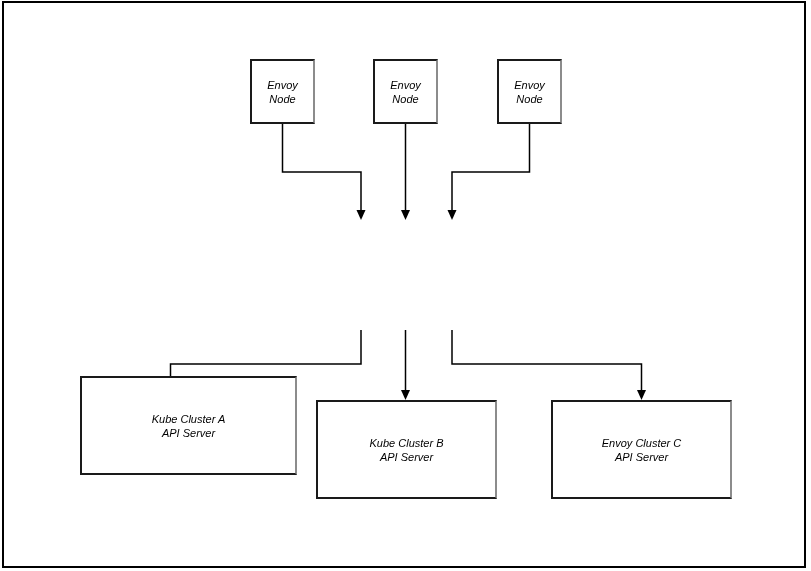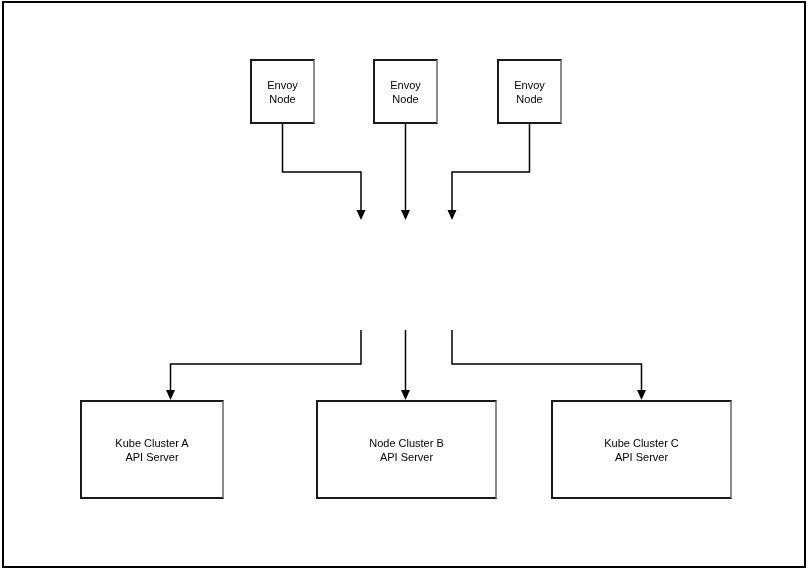--- a/index.html
+++ b/index.html
@@ -34,27 +34,28 @@
     display: flex;
     align-items: center;
     justify-content: center;
     text-align: center;
   }
   .node .label {
     font-size: 11px;
     line-height: 14px;
     color: #000000;
     white-space: pre-line;
+    font-style: italic;
   }
   
   .envoy-1   { left: 250px; top: 59px;  width: 65px;  height: 65px;  }
   .envoy-2   { left: 373px; top: 59px;  width: 65px;  height: 65px;  }
   .envoy-3   { left: 497px; top: 59px;  width: 65px;  height: 65px;  }
   .yggdrasil { left: 313px; top: 220px; width: 185px; height: 110px; }
-  .kube-a    { left: 80px;  top: 400px; width: 144px; height: 99px;  }
+  .kube-a    { left: 80px;  top: 376px; width: 217px; height: 99px;  }
   .kube-b    { left: 316px; top: 400px; width: 181px; height: 99px;  }
   .kube-c    { left: 551px; top: 400px; width: 181px; height: 99px;  }
   .wires {
     position: absolute;
     left: 0;
     top: 0;
     width: 811px;
     height: 571px;
     pointer-events: none;
   }
@@ -121,24 +122,24 @@
 Node</span>
   </div>
 
 
   <div class="node kube-a">
     <span class="label">Kube Cluster A
 API Server</span>
   </div>
 
   <div class="node kube-b">
-    <span class="label">Node Cluster B
+    <span class="label">Kube Cluster B
 API Server</span>
   </div>
 
   <div class="node kube-c">
-    <span class="label">Kube Cluster C
+    <span class="label">Envoy Cluster C
 API Server</span>
   </div>
 
   <div class="page-border"></div>
 
 </div>
 
 </body></html>

